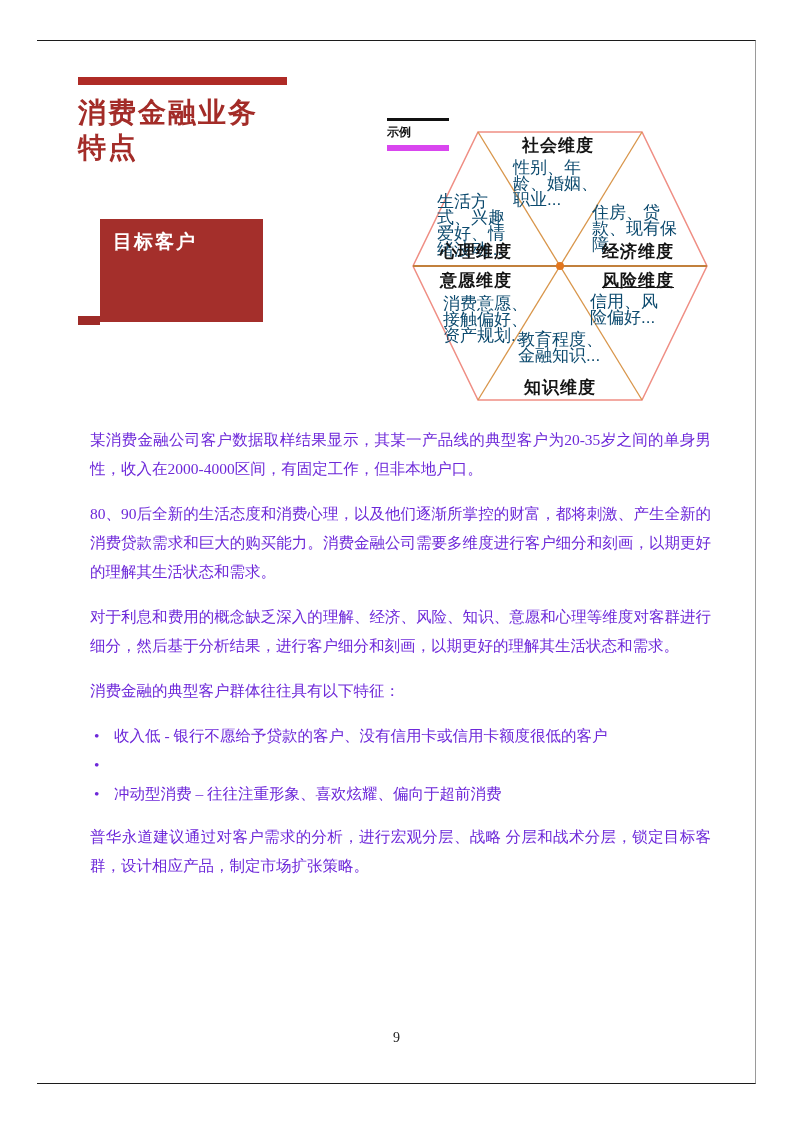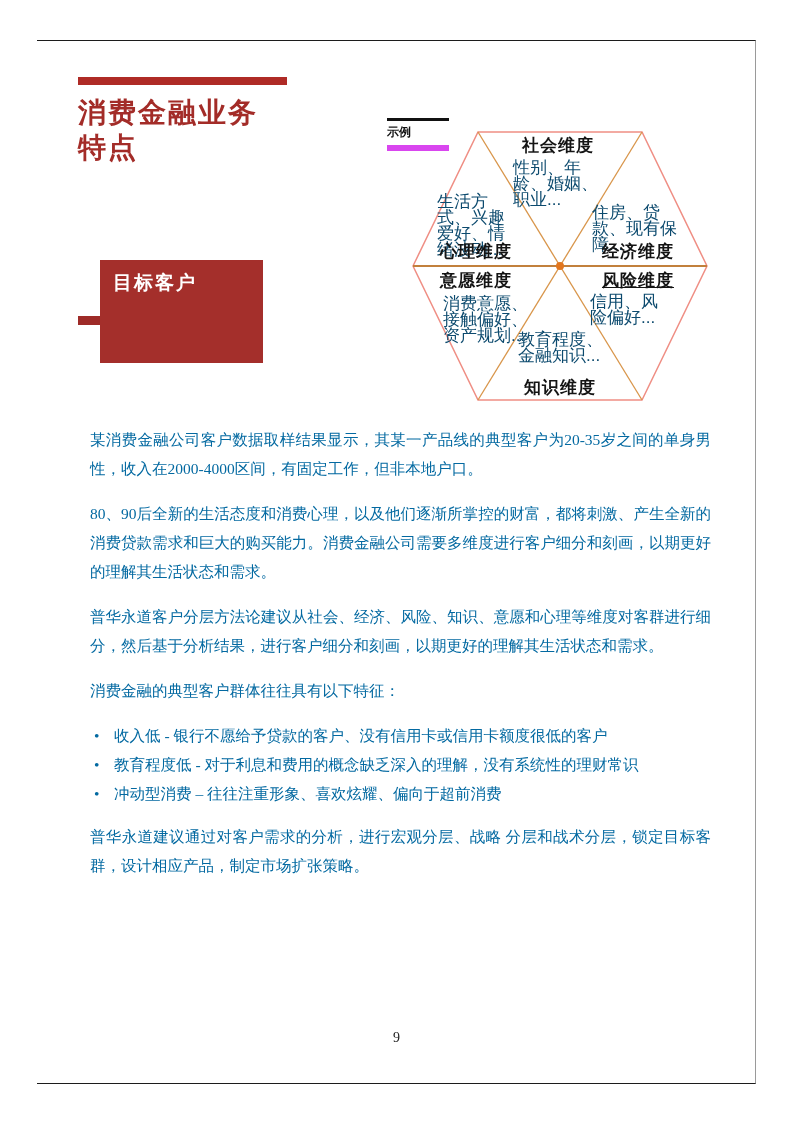--- a/index.html
+++ b/index.html
@@ -3,37 +3,37 @@
 <meta charset="utf-8">
 <style>
   html,body{margin:0;padding:0;background:#ffffff;}
   .page{position:relative;width:793px;height:1123px;background:#fff;overflow:hidden;
         font-family:"Liberation Serif",serif;}
   .page-frame{position:absolute;left:37px;top:40px;width:718px;height:1042px;
         border-top:1px solid #1c1c1c;border-bottom:1px solid #1c1c1c;border-right:1px solid #9a9a9a;}
   .accent-bar{position:absolute;left:78px;top:77px;width:209px;height:8px;background:#af2b26;}
   .doc-title{position:absolute;left:78px;top:95px;width:300px;color:#a32c28;
         font-weight:bold;font-size:28px;line-height:35px;letter-spacing:2px;}
-  .section-box{position:absolute;left:100px;top:219px;width:163px;height:103px;background:#a42f2b;margin-top:41px;}
+  .section-box{position:absolute;left:100px;top:219px;width:163px;height:103px;background:#a42f2b;}
   .section-box-label{position:absolute;left:13px;top:10px;color:#ffffff;font-weight:bold;
         font-size:19px;letter-spacing:2px;}
   .section-box-tab{position:absolute;left:78px;top:316px;width:22px;height:9px;background:#9e2b28;}
 
   .diagram{position:absolute;left:385px;top:112px;width:345px;height:305px;
         font-family:"Liberation Sans",sans-serif;}
   .example-tag{position:absolute;left:2px;top:6px;width:62px;
         border-top:3px solid #111;border-bottom:6px solid #d946ef;padding:3px 0 4px 0;
         font-size:12px;font-weight:bold;color:#111;}
   .hex-svg{position:absolute;left:0;top:0;}
   .dim-label{position:absolute;font-weight:bold;font-size:17px;color:#141414;
         letter-spacing:1px;text-align:center;}
   .dim-detail{position:absolute;font-size:17px;line-height:16px;color:#0c4a6e;}
 
   .body-text{position:absolute;left:90px;top:425px;width:621px;font-size:15.5px;
-        line-height:29px;color:#0369a1;text-align:justify;text-justify:inter-ideograph;}
+        line-height:29px;color:#6d28d9;text-align:justify;text-justify:inter-ideograph;}
   .body-text p{margin:0 0 16px 0;}
   .bullet-list{margin:0 0 14px 0;}
   .bullet-item{display:flex;}
   .bullet-glyph{width:20px;flex:0 0 20px;padding-left:4px;}
   .closing{margin-top:0;}
   .page-number{position:absolute;left:0;top:1030px;width:100%;text-align:center;
         font-size:14px;color:#222;}
 </style>
 </head>
 <body>
@@ -79,31 +79,30 @@
     <div class="dim-label" style="left:203px;top:157px;width:100px;text-decoration:underline;">风险维度</div>
     <div class="dim-detail" style="left:205px;top:182px;width:74px;">信用、风险偏好...</div>
 
     <div class="dim-detail" style="left:133px;top:220px;width:86px;">教育程度、金融知识...</div>
     <div class="dim-label" style="left:110px;top:264px;width:130px;">知识维度</div>
   </div>
 
   <div class="body-text">
     <p>某消费金融公司客户数据取样结果显示，其某一产品线的典型客户为20-35岁之间的单身男性，收入在2000-4000区间，有固定工作，但非本地户口。</p>
     <p>80、90后全新的生活态度和消费心理，以及他们逐渐所掌控的财富，都将刺激、产生全新的消费贷款需求和巨大的购买能力。消费金融公司需要多维度进行客户细分和刻画，以期更好的理解其生活状态和需求。</p>
-    <p>普华永道客户分层方法论建议从社会、经济、风险、知识、意愿和心理等维度对客群进行细分，然后基于分析结果，进行客户细分和刻画，以期更好的理解其生活状态和需求。</p>
+    <p>对于利息和费用的概念缺乏深入的理解、经济、风险、知识、意愿和心理等维度对客群进行细分，然后基于分析结果，进行客户细分和刻画，以期更好的理解其生活状态和需求。</p>
     <p>消费金融的典型客户群体往往具有以下特征：</p>
 
     <div class="bullet-list">
       <div class="bullet-item">
         <span class="bullet-glyph">•</span>
         <span>收入低 - 银行不愿给予贷款的客户、没有信用卡或信用卡额度很低的客户</span>
       </div>
       <div class="bullet-item">
         <span class="bullet-glyph">•</span>
-        <span>教育程度低 - 对于利息和费用的概念缺乏深入的理解，没有系统性的理财常识</span>
       </div>
       <div class="bullet-item">
         <span class="bullet-glyph">•</span>
         <span>冲动型消费 – 往往注重形象、喜欢炫耀、偏向于超前消费</span>
       </div>
     </div>
 
     <p class="closing">普华永道建议通过对客户需求的分析，进行宏观分层、战略 分层和战术分层，锁定目标客群，设计相应产品，制定市场扩张策略。</p>
   </div>
 

